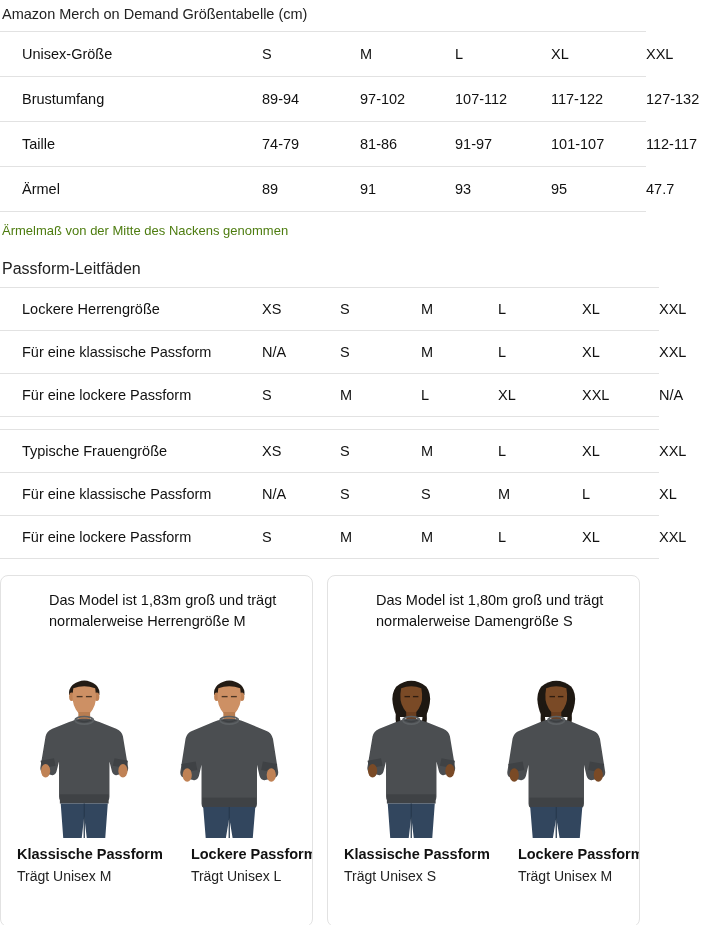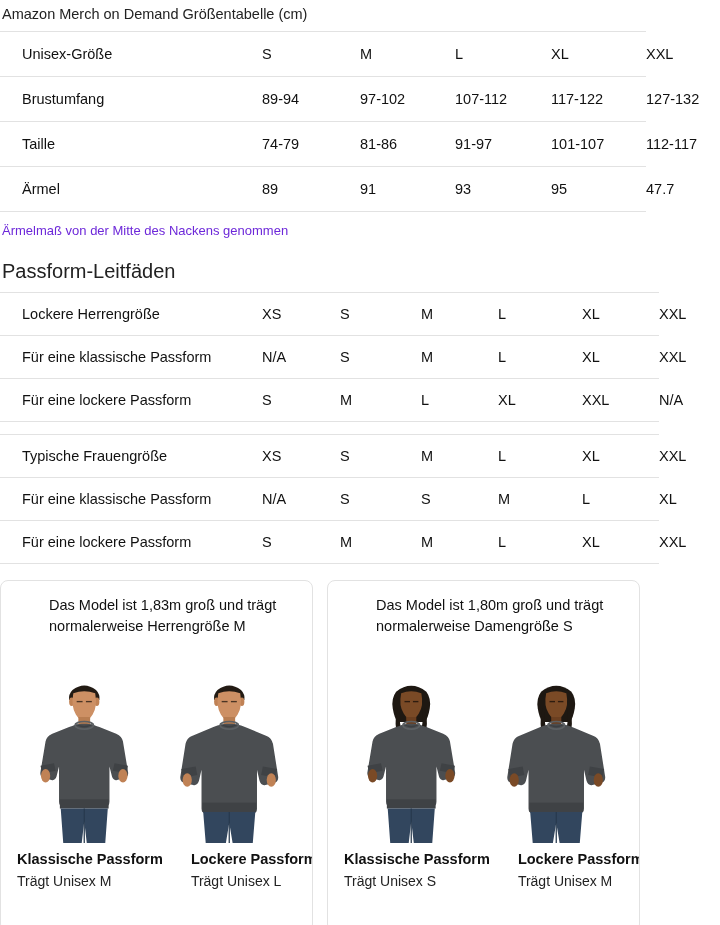--- a/index.html
+++ b/index.html
@@ -41,25 +41,25 @@
     white-space: nowrap;
   }
   table.sizes tr:first-child td {
     border-top: 1px solid #e2e2e2;
   }
   .rowlabel {
     padding-left: 22px !important;
   }
   .note {
     font-size: 13px;
-    color: #6d28d9;
+    color: #4d7c0f;
     padding: 11px 16px 0 2px;
   }
   .section-head {
-    font-size: 20px;
+    font-size: 16px;
     color: #222;
     padding: 22px 0 9px 2px;
   }
   .fit-table {
     width: 100%;
     border-collapse: collapse;
     table-layout: fixed;
   }
   .fit-table td {
     font-size: 14.5px;

